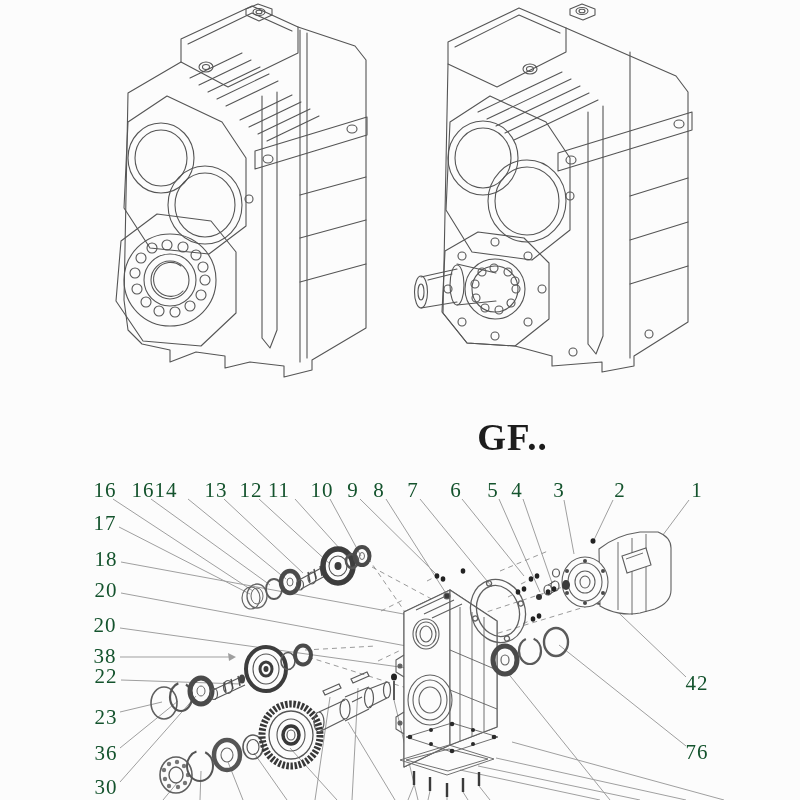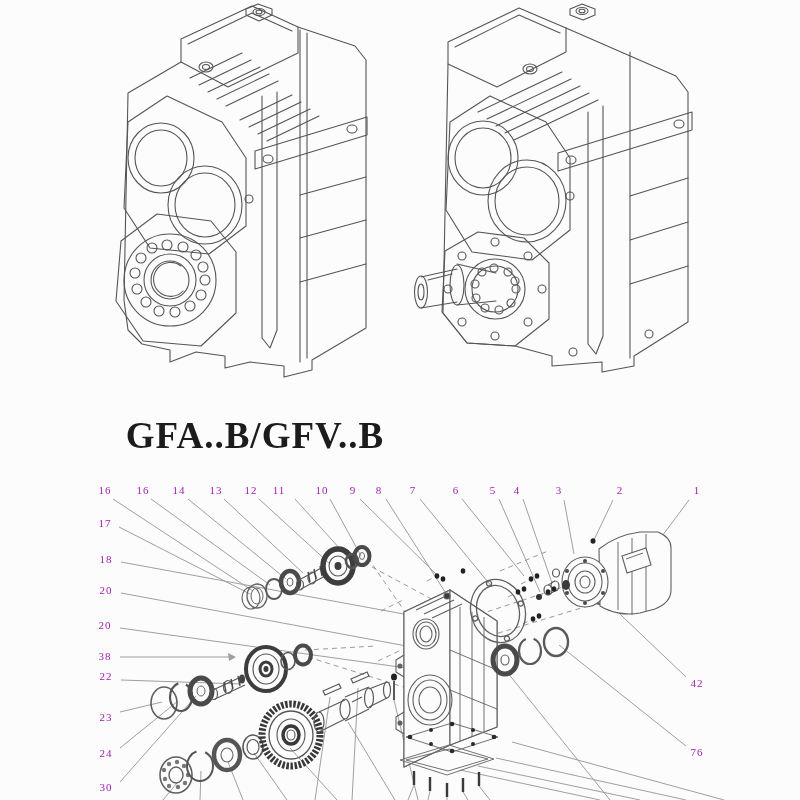--- a/index.html
+++ b/index.html
@@ -2,21 +2,21 @@
 <html><head>
 <meta charset="utf-8">
 <style>
   html,body{margin:0;padding:0;background:#ffffff;}
   #stage{position:relative;width:800px;height:800px;background:#fcfcfc;overflow:hidden;
          font-family:"Liberation Serif", serif;}
   #stage svg{position:absolute;left:0;top:0;}
   .model-label{position:absolute;font-weight:bold;font-size:37px;color:#1c1c1c;
                letter-spacing:1px;text-align:center;white-space:nowrap;
                font-family:"Liberation Serif", serif;}
-  .callout{position:absolute;transform:translate(-50%,-50%);font-size:11px;color:#a21caf;
+  .callout{position:absolute;transform:translate(-50%,-50%);font-size:21px;color:#14532d;
            font-family:"Liberation Serif", serif;letter-spacing:1px;}
 </style>
 </head>
 <body>
 
 <div id="stage">
 
 <svg width="800" height="800" viewBox="0 0 800 800">
 
   <g stroke="#555" fill="none" stroke-width="1.1" stroke-linejoin="round" stroke-linecap="round">
@@ -375,25 +375,25 @@
       <ellipse cx="537" cy="576" rx="2.3" ry="2.8"></ellipse>
           <ellipse cx="548" cy="592" rx="2.3" ry="2.8"></ellipse>
       <ellipse cx="554" cy="589" rx="2.3" ry="2.8"></ellipse>
           <ellipse cx="533" cy="619" rx="2.3" ry="2.8"></ellipse>
       <ellipse cx="539" cy="616" rx="2.3" ry="2.8"></ellipse>
           <ellipse cx="593" cy="541" rx="2.5" ry="2.8"></ellipse>
     </g>
   </g>
 </svg>
 
-<div class="model-label" style="left:110px;top:414px;width:290px;">GFA..B/GFV..B</div>
+<div class="model-label" style="left:430px;top:416px;width:165px;">GF..</div>
 
 <span class="callout" style="left:105px;top:490px">16</span>
 <span class="callout" style="left:143px;top:490px">16</span>
-<span class="callout" style="left:179px;top:490px">14</span>
+<span class="callout" style="left:166px;top:490px">14</span>
 <span class="callout" style="left:216px;top:490px">13</span>
 <span class="callout" style="left:251px;top:490px">12</span>
 <span class="callout" style="left:279px;top:490px">11</span>
 <span class="callout" style="left:322px;top:490px">10</span>
 <span class="callout" style="left:353px;top:490px">9</span>
 <span class="callout" style="left:379px;top:490px">8</span>
 <span class="callout" style="left:413px;top:490px">7</span>
 <span class="callout" style="left:456px;top:490px">6</span>
 <span class="callout" style="left:493px;top:490px">5</span>
 <span class="callout" style="left:517px;top:490px">4</span>
@@ -401,19 +401,19 @@
 <span class="callout" style="left:620px;top:490px">2</span>
 <span class="callout" style="left:697px;top:490px">1</span>
 
 <span class="callout" style="left:105px;top:523px">17</span>
 <span class="callout" style="left:106px;top:559px">18</span>
 <span class="callout" style="left:106px;top:590px">20</span>
 <span class="callout" style="left:105px;top:625px">20</span>
 <span class="callout" style="left:105px;top:656px">38</span>
 <span class="callout" style="left:106px;top:676px">22</span>
 <span class="callout" style="left:106px;top:717px">23</span>
-<span class="callout" style="left:106px;top:753px">24</span>
+<span class="callout" style="left:106px;top:753px">36</span>
 <span class="callout" style="left:106px;top:787px">30</span>
 
 <span class="callout" style="left:697px;top:683px">42</span>
 <span class="callout" style="left:697px;top:752px">76</span>
 
 </div>
 
 </body></html>

